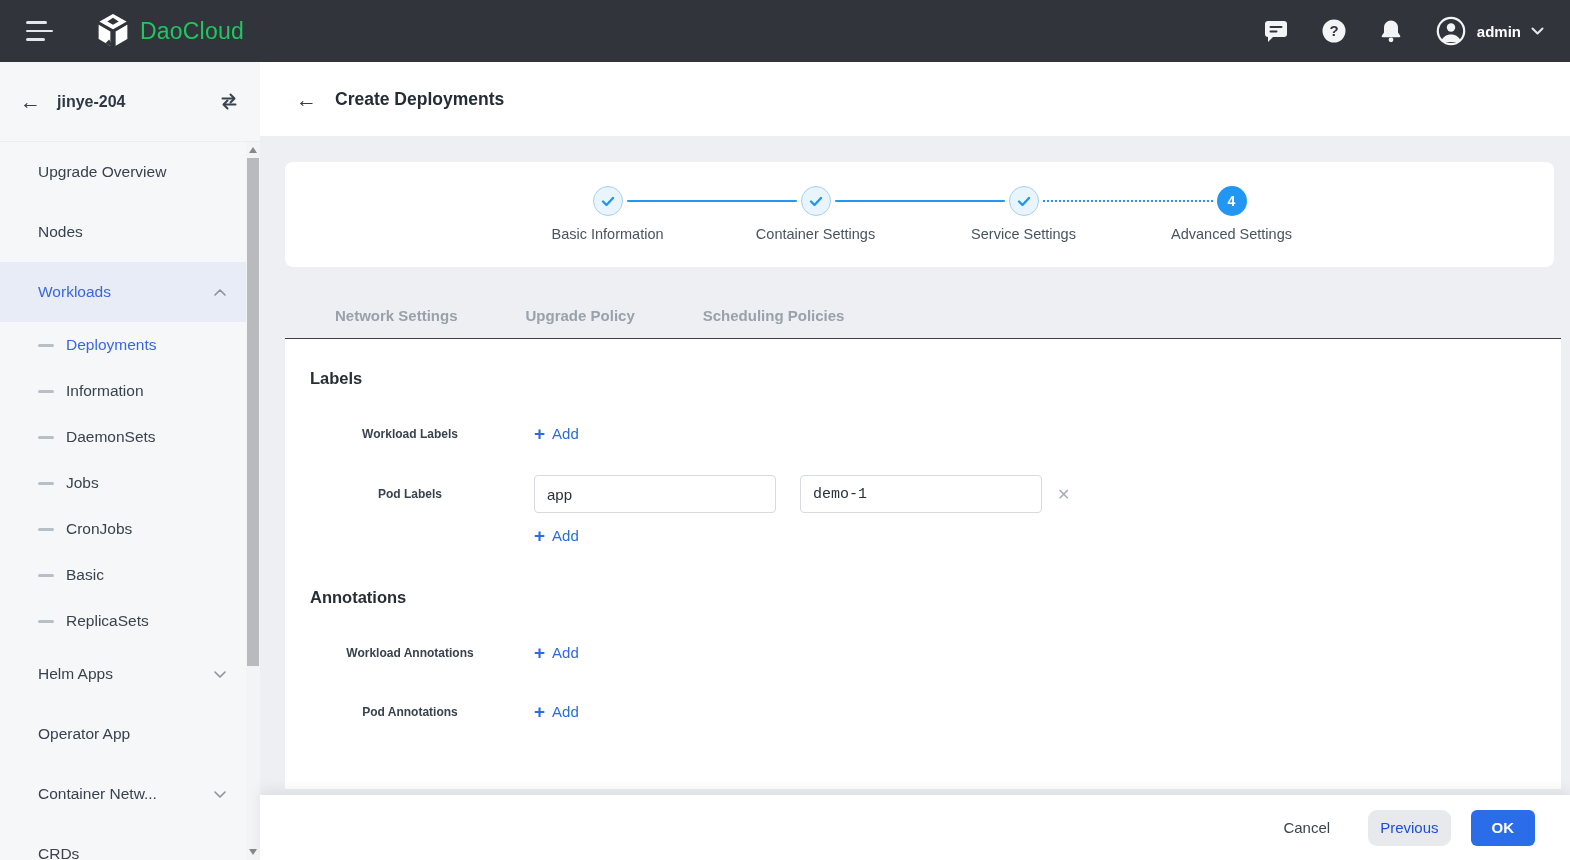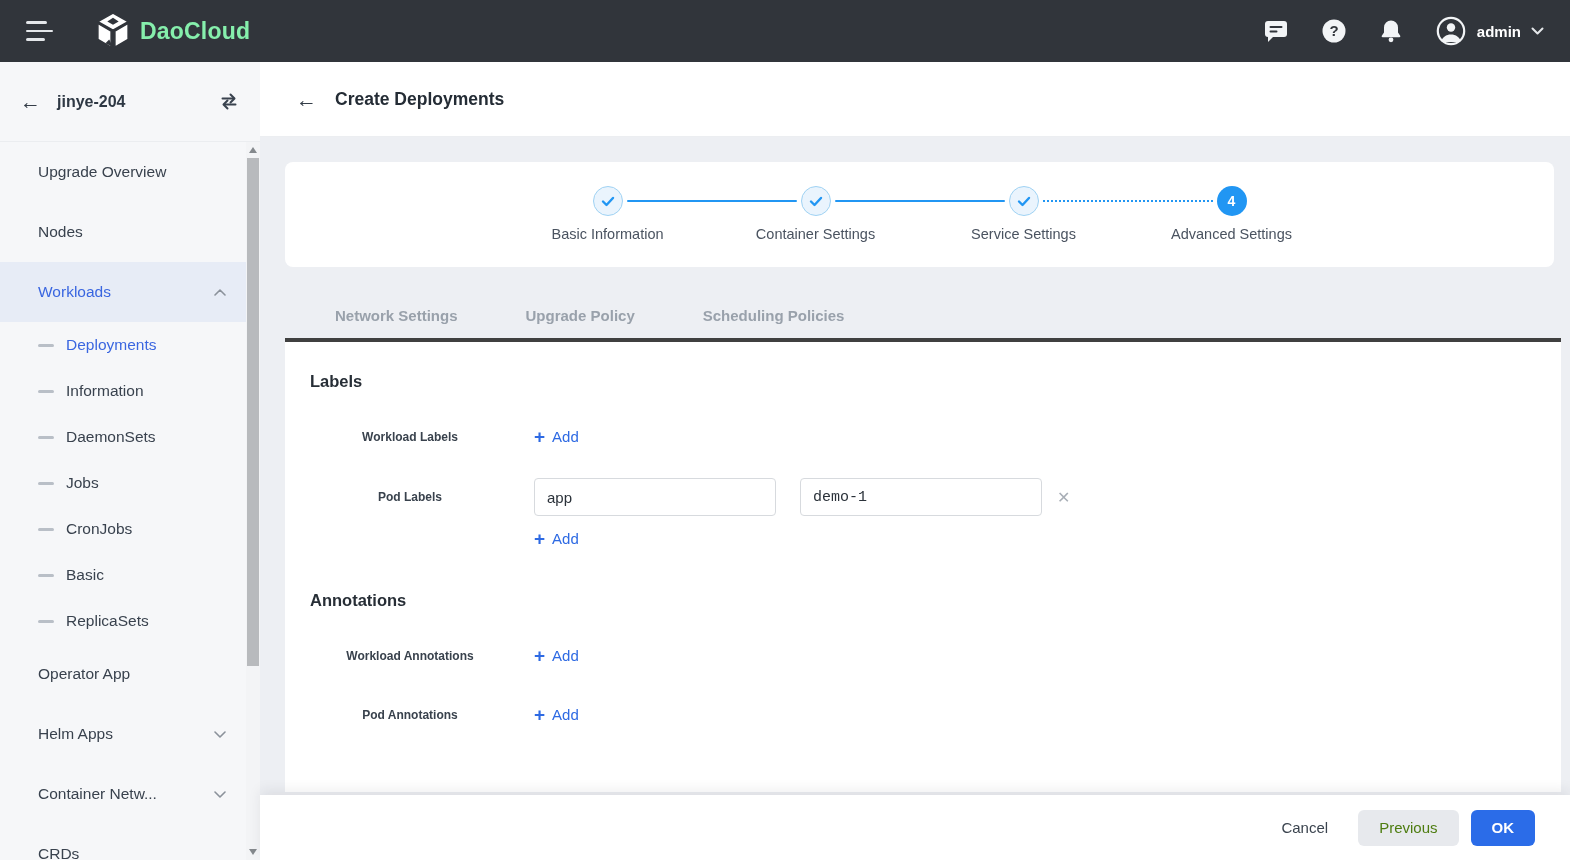--- a/index.html
+++ b/index.html
@@ -9,21 +9,21 @@
   
   .topbar { position:absolute; left:0; top:0; width:1570px; height:62px;
     background:#31353b; display:flex; align-items:center; }
   .menu-btn { width:28px; height:20px; margin-left:26px; display:flex;
     flex-direction:column; justify-content:space-between; cursor:pointer; }
   .menu-btn span { display:block; height:2.6px; background:#e4e7ea; border-radius:2px; }
   .menu-btn span:nth-child(1){ width:21px; }
   .menu-btn span:nth-child(2){ width:27px; }
   .menu-btn span:nth-child(3){ width:19px; }
   .brand { display:flex; align-items:center; margin-left:42px; gap:10px; }
-  .brand-name { color:#86efac; font-size:23px; font-weight:bold; letter-spacing:.2px; }
+  .brand-name { color:#22c55e; font-size:23px; font-weight:normal; letter-spacing:.2px; }
   .topbar-right { margin-left:auto; display:flex; align-items:center; gap:32px;
     margin-right:26px; }
   .tb-icon { display:flex; align-items:center; justify-content:center; cursor:pointer; }
   .user-box { display:flex; align-items:center; gap:10px; cursor:pointer; }
   .user-name { color:#fff; font-size:15px; font-weight:bold; }
 
   
   .sidebar { position:absolute; left:0; top:62px; width:260px; bottom:0;
     background:#f6f7f9; }
   .sidebar-header { height:80px; display:flex; align-items:center; padding:0 20px;
@@ -68,21 +68,21 @@
   .step-circle.done { background:#eaf4fd; border:1px solid #9fd2f3; }
   .step-circle.current { background:#2196f3; color:#fff; font-size:14px; font-weight:bold; }
   .step-label { position:absolute; top:40px; left:50%; transform:translateX(-50%);
     white-space:nowrap; font-size:14.5px; color:#4a5360; }
   .connector { width:170px; margin:14px 4px 0; flex:0 0 auto; }
   .connector.solid { height:2.4px; background:#2196f3; border-radius:2px; }
   .connector.dotted { height:0; border-top:2.4px dotted #2196f3; }
 
   
   .tabs { margin:26px 9px 0 25px; display:flex; align-items:center;
-    border-bottom:4px solid #404040; padding-left:16px; }
+    border-bottom:1px solid #404040; padding-left:16px; }
   .tab { height:45px; display:flex; align-items:center; padding:0 34px;
     font-size:15px; font-weight:600; color:#99a1ab; cursor:pointer; }
   .tab.active { background:#fff; border:1px solid #2196f3; border-bottom:1px solid #fff;
     border-radius:8px 8px 0 0; margin-bottom:-1px; height:46px; color:#272e36;
     position:relative; z-index:2; padding:0 30px; }
 
   
   .content-card { margin:0 9px 0 25px; height:450px; background:#fff; padding-left:25px;
     overflow:hidden; }
   .section-h { font-size:16.5px; font-weight:600; color:#272e36; }
@@ -103,25 +103,25 @@
   .add-text { font-size:15px; font-weight:500; }
   .kv-input { width:242px; height:38px; border:1px solid #d7dade; border-radius:4px;
     padding:0 12px; font-size:15px; color:#2b323a; outline:none; background:#fff;
     font-family:inherit; }
   .kv-input + .kv-input { margin-left:24px;font-family:Liberation Mono, monospace; }
   .remove-x { margin-left:15px; font-size:16px; color:#a8aeb6; cursor:pointer; }
 
   
   .footer { position:absolute; left:0; right:0; bottom:0; height:65px; background:#fff;
     box-shadow:0 -5px 12px rgba(35,44,56,.08); display:flex; align-items:center;
-    justify-content:flex-end; padding-right:35px; }
+    justify-content:flex-end; padding-right:35px;gap:8px; }
   .btn { height:36px; border:none; border-radius:6px; font-size:15px; cursor:pointer;
     font-family:inherit; }
   .btn-cancel { background:transparent; color:#3a434e; padding:0 10px; margin-right:20px; }
-  .btn-prev { background:#e7e9ed; color:#4d7c0f; padding:0 21px; margin-right:12px; }
+  .btn-prev { background:#e7e9ed; color:#1d4ed8; padding:0 12px; margin-right:12px;border-radius:9px; }
   .btn-ok { background:#2b6ce8; color:#fff; font-weight:600; padding:0 21px; }
 
   svg { display:block; }
 </style>
 </head>
 <body>
 
 <div class="topbar">
   <div class="menu-btn">
     <span></span>
@@ -235,29 +235,29 @@
     </div>
     <div class="nav-item sub">
       <span class="dash"></span>
       <span>Basic</span>
     </div>
     <div class="nav-item sub">
       <span class="dash"></span>
       <span>ReplicaSets</span>
     </div>
     <div class="nav-item top">
-      <span>Operator App</span>
-    </div>
-    <div class="nav-item top">
       <span>Helm Apps</span>
       <span class="chev">
         <svg width="12" height="7" viewBox="0 0 12 7">
             <polyline points="1,1 6,6 11,1" fill="none" stroke="#8b929b" stroke-width="1.6" stroke-linecap="round" stroke-linejoin="round"></polyline>
           </svg>
       </span>
+    </div>
+    <div class="nav-item top">
+      <span>Operator App</span>
     </div>
     <div class="nav-item top">
       <span>Container Netw...</span>
       <span class="chev">
         <svg width="12" height="7" viewBox="0 0 12 7">
             <polyline points="1,1 6,6 11,1" fill="none" stroke="#8b929b" stroke-width="1.6" stroke-linecap="round" stroke-linejoin="round"></polyline>
           </svg>
       </span>
     </div>
     <div class="nav-item top">

